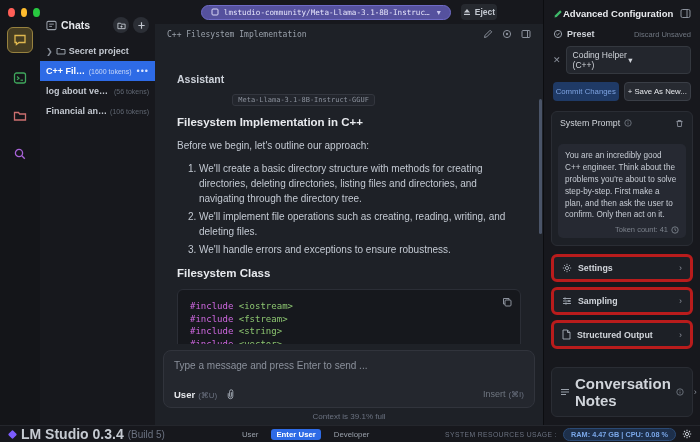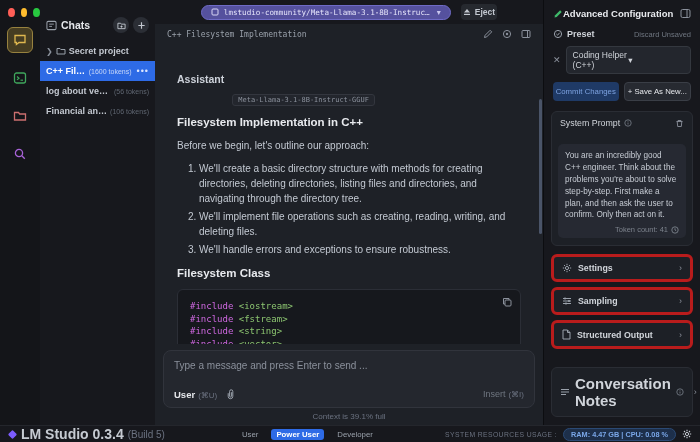--- a/index.html
+++ b/index.html
@@ -446,21 +446,21 @@
       <span>
         <svg width="9" height="9" viewBox="0 0 9 9">
             <rect x="1.2" y="1.2" width="6.6" height="6.6" rx="1.5" transform="rotate(45 4.5 4.5)" fill="#7c5cff"></rect>
           </svg>
       </span>
       <span class="sb-name">LM Studio 0.3.4</span>
       <span class="sb-build">(Build 5)</span>
     </div>
     <div class="sb-modes">
         <span class="sb-mode">User</span>
-        <span class="sb-mode active">Power User</span>
+        <span class="sb-mode active">Enter User</span>
         <span class="sb-mode">Developer</span>
       </div>
     <div class="sb-right">
       <span class="sb-usage-label">SYSTEM RESOURCES USAGE :</span>
       <span class="sb-usage-pill">RAM: 4.47 GB  |  CPU: 0.08 %</span>
       <span>
         <svg width="10" height="10" viewBox="0 0 10 10">
             <circle cx="5" cy="5" r="1.6" fill="none" stroke="#c6cbd2" stroke-width="1"></circle>
             <g stroke="#c6cbd2" stroke-width="1.1">
               <path d="M5 .8v1.4M5 7.8v1.4M.8 5h1.4M7.8 5h1.4M2 2l1 1M7 7l1 1M8 2L7 3M3 7L2 8"></path>

